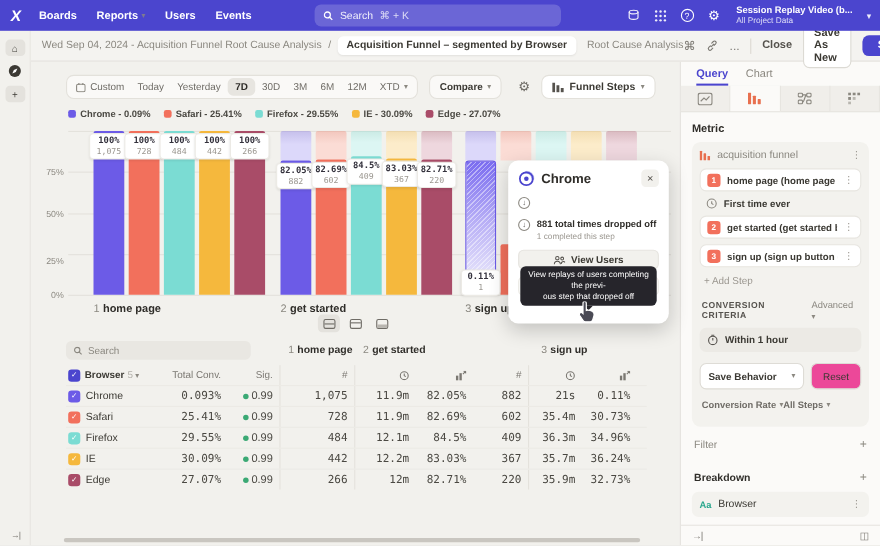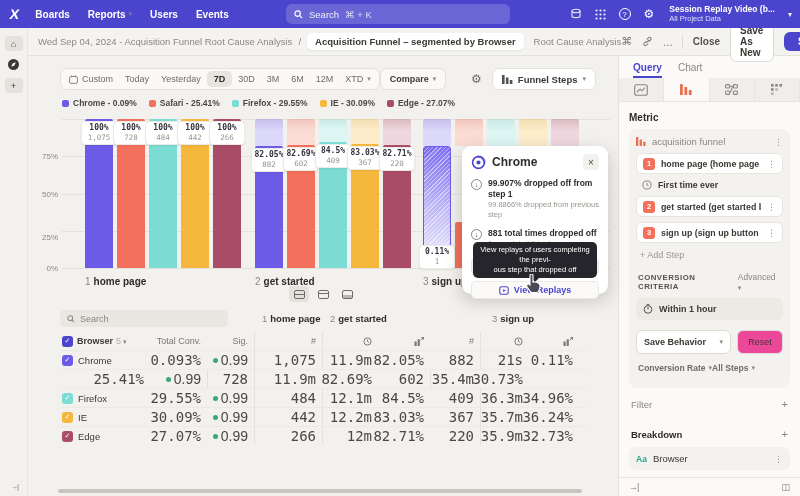--- a/index.html
+++ b/index.html
@@ -37,21 +37,21 @@
   
   .rail{position:absolute;left:0;top:28px;width:28px;bottom:0;background:#f2f1ed;border-right:1px solid #e7e5e0;display:flex;flex-direction:column;align-items:center;padding-top:8px;gap:6px;z-index:10;}
   .rail-btn{width:18px;height:15px;border-radius:4px;background:#e4e2dd;display:flex;align-items:center;justify-content:center;font-size:9px;color:#3b3933;}
   .rail-btn.plain{background:transparent;}
   .rail-bottom{position:absolute;bottom:5px;left:0;width:28px;display:flex;justify-content:center;color:#7b7872;font-size:8px;letter-spacing:-1px;}
 
   
   .content{position:absolute;left:28px;top:56px;width:590px;height:440px;background:#f2f1ed;overflow:hidden;}
 
   
-  .controls{position:absolute;left:32px;top:12px;height:22px;display:flex;align-items:center;}
+  .controls{position:absolute;left:32px;top:12px;height:22px;display:flex;align-items:center;gap:10px;}
   .seg{display:flex;align-items:center;background:#faf9f7;border:1px solid #e3e1db;border-radius:7px;height:22px;padding:0 2px;}
   .seg-item{font-size:9px;color:#6f6c66;padding:0 6px;display:flex;align-items:center;gap:4px;white-space:nowrap;}
   .seg-item.active{background:#e7e5e0;border-radius:5px;color:#2f2d29;font-weight:700;padding:3px 7px;}
   .seg-item .chev{font-size:7px;color:#8b8880;}
   .btn-compare{display:flex;align-items:center;gap:4px;background:#faf9f7;border:1px solid #e3e1db;border-radius:7px;height:22px;padding:0 9px;font-size:9px;font-weight:600;color:#3b3933;}
   .controls-right{position:absolute;top:12px;right:22px;height:22px;display:flex;align-items:center;gap:10px;}
   .btn-viewmode{display:flex;align-items:center;gap:5px;background:#fff;border:1px solid #e3e1db;border-radius:7px;height:22px;padding:0 9px;font-size:9.5px;font-weight:700;color:#3b3933;}
 
   
   .legend{position:absolute;left:34px;top:42px;width:548px;display:flex;gap:12px;}
@@ -87,21 +87,21 @@
   .table{position:absolute;left:32px;top:254px;width:528px;}
   .t-top{position:relative;height:22px;}
   .searchbox{position:absolute;left:0;top:0;width:168px;height:17px;background:#e9e7e2;border-radius:5px;display:flex;align-items:center;gap:5px;padding:0 7px;color:#8b8880;font-size:9px;}
   .group-lab{position:absolute;top:3px;font-size:9.5px;color:#8b8880;white-space:nowrap;}
   .group-lab b{color:#2f2d29;font-weight:700;margin-left:3px;}
   .tgrid{display:grid;grid-template-columns:90px 57px 47px 68px 56px 52px 50px 49px 50px;align-items:center;}
   .th{height:18px;font-size:9px;color:#7b7872;display:flex;align-items:center;justify-content:flex-end;padding-right:6px;}
   .th.first{justify-content:flex-start;padding-left:2px;gap:4px;}
   .bl{border-left:1px solid #e4e2dc;height:100%;}
   .trow{height:19px;border-top:1px solid #eceae5;font-size:9px;color:#4a4842;}
-  .cell{display:flex;align-items:center;justify-content:flex-end;padding-right:6px;height:100%;font-family:"DejaVu Sans Mono",monospace;font-size:14px;}
+  .cell{display:flex;align-items:center;justify-content:flex-end;padding-right:6px;height:100%;font-family:"DejaVu Sans Mono",monospace;font-size:10px;}
   .cell.name{justify-content:flex-start;padding-left:2px;gap:5px;font-family:"Liberation Sans","DejaVu Sans",sans-serif;font-size:9.5px;color:#3b3933;}
   .cbx{width:11px;height:11px;border-radius:3px;display:flex;align-items:center;justify-content:center;color:#fff;font-size:7px;flex:0 0 auto;}
   .sigdot{width:5px;height:5px;border-radius:50%;background:#3ba974;margin-right:3px;}
   .hd-chev{font-size:7px;color:#8b8880;margin-left:2px;}
   .count-gray{color:#b3b0aa;margin-left:3px;font-weight:400;}
 
   .hscroll{position:absolute;left:30px;top:433px;width:524px;height:4px;border-radius:2px;background:#c9c6c0;}
 
   
   .tooltip{position:absolute;left:462px;top:146px;width:146px;height:148px;background:#fff;border-radius:9px;box-shadow:0 6px 18px rgba(0,0,0,.2);z-index:40;padding:8px 9px;}
@@ -493,20 +493,24 @@
               <span>0.99</span>
             </div>
             <div class="cell bl">1,075</div>
             <div class="cell bl">11.9m</div>
             <div class="cell">82.05%</div>
             <div class="cell">882</div>
             <div class="cell bl">21s</div>
             <div class="cell">0.11%</div>
           </div>
           <div class="tgrid trow">
+            <div class="cell name">
+              <span class="cbx" style="background: rgb(242, 112, 92);">✓</span>
+              <span>Safari</span>
+            </div>
             <div class="cell">25.41%</div>
             <div class="cell">
               <span class="sigdot"></span>
               <span>0.99</span>
             </div>
             <div class="cell bl">728</div>
             <div class="cell bl">11.9m</div>
             <div class="cell">82.69%</div>
             <div class="cell">602</div>
             <div class="cell bl">35.4m</div>
@@ -574,24 +578,20 @@
       <svg width="15" height="15" viewBox="0 0 16 16">
         <circle cx="8" cy="8" r="6.3" fill="none" stroke="#4b45ce" stroke-width="1.7"></circle>
         <circle cx="8" cy="8" r="2.2" fill="#4b45ce"></circle>
         <path d="M8 1.7 A6.3 6.3 0 0 1 14.3 8" fill="none" stroke="#4b45ce" stroke-width="3" stroke-linecap="round" opacity="0.35"></path>
       </svg>
       <span class="tt-title">Chrome</span>
       <span class="tt-close">×</span>
     </div>
     <div class="tt-stat">
       <span class="tt-circ">↓</span>
-      <span>
-          <div class="t">99.907% dropped off from step 1</div>
-          <div class="s">99.8866% dropped from previous step</div>
-        </span>
     </div>
     <div class="tt-stat">
       <span class="tt-circ">↓</span>
       <span>
           <div class="t">881 total times dropped off</div>
           <div class="s">1 completed this step</div>
         </span>
     </div>
     <div class="tt-btn">
       <svg width="11" height="9" viewBox="0 0 12 9">

